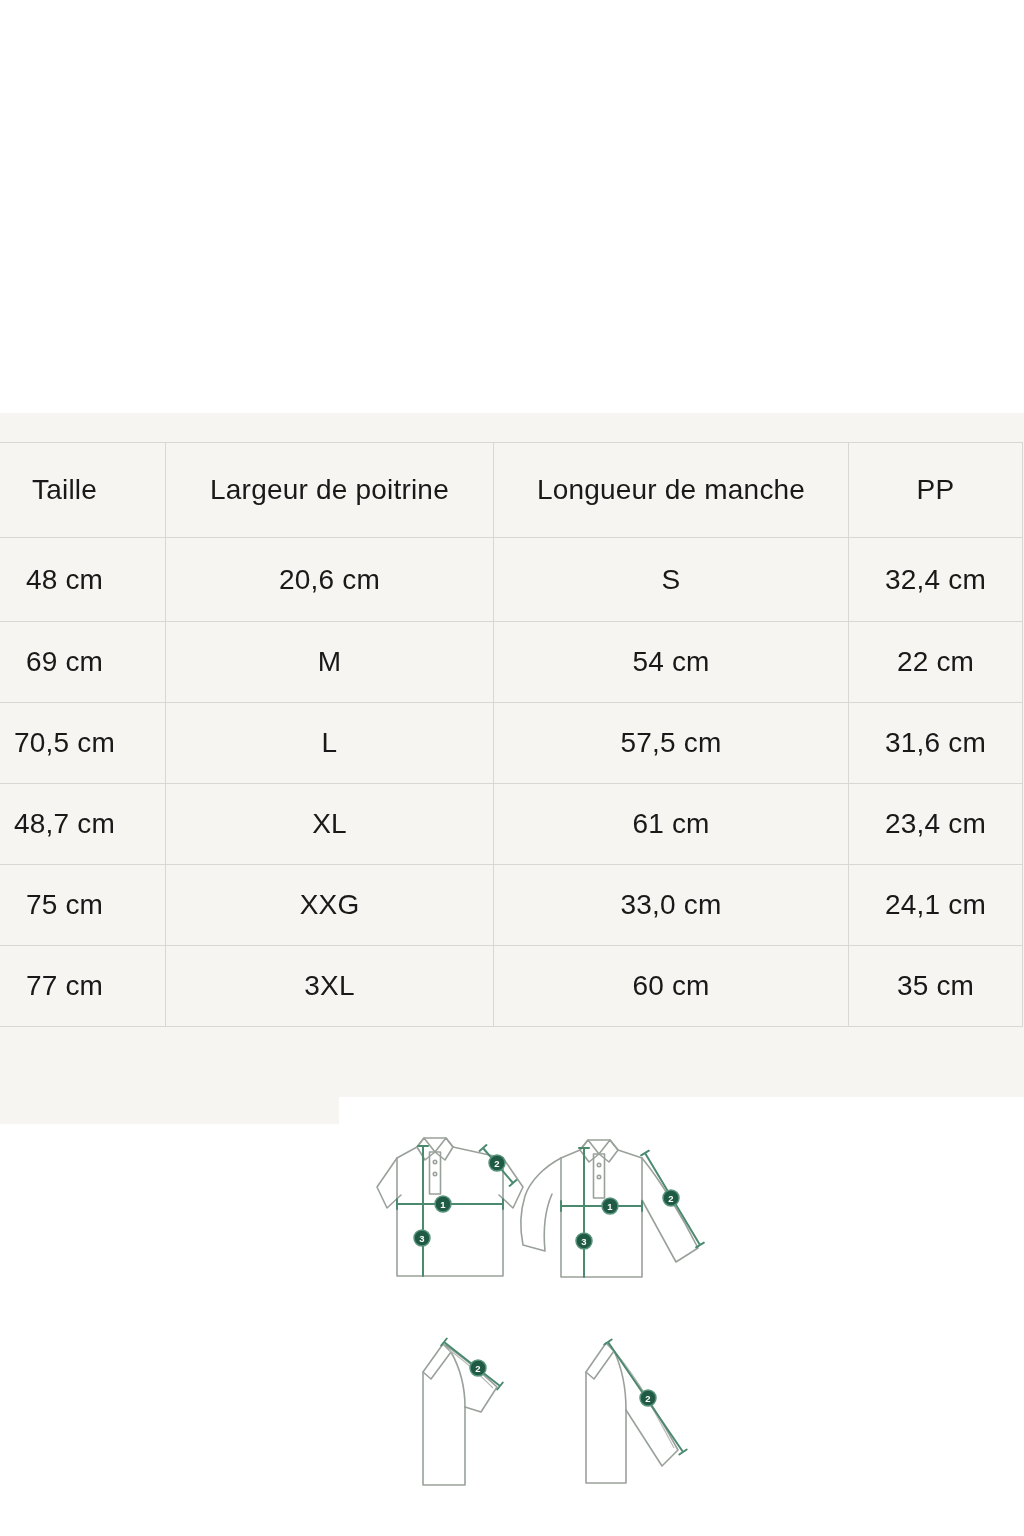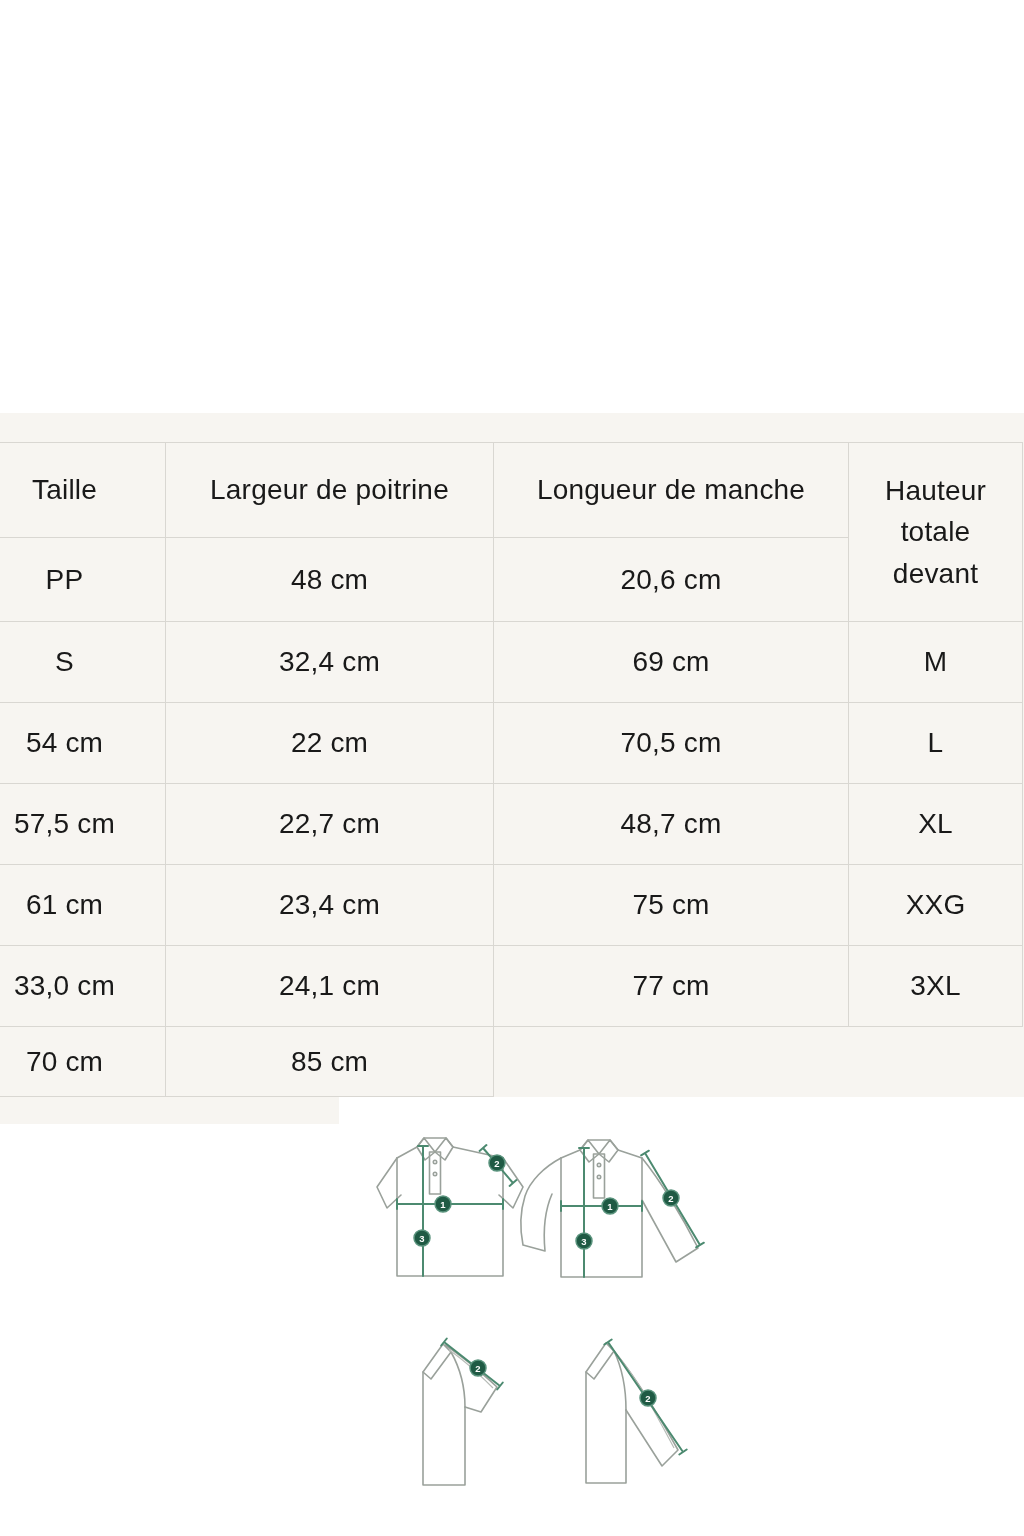--- a/index.html
+++ b/index.html
@@ -53,53 +53,52 @@
 <div class="page">
 
   <div class="section-bg"></div>
   <div class="section-bg-tail"></div>
 
   <div class="size-table">
 
     <div class="cell header">Taille</div>
     <div class="cell header">Largeur de poitrine</div>
     <div class="cell header">Longueur de manche</div>
-    <div class="cell header hauteur-header">Hauteur totale devant</div>
 
     <div class="cell">PP</div>
     <div class="cell">48 cm</div>
     <div class="cell">20,6 cm</div>
 
     <div class="cell">S</div>
     <div class="cell">32,4 cm</div>
     <div class="cell">69 cm</div>
 
     <div class="cell">M</div>
     <div class="cell">54 cm</div>
     <div class="cell">22 cm</div>
     <div class="cell">70,5 cm</div>
 
     <div class="cell">L</div>
     <div class="cell">57,5 cm</div>
-    <div class="cell">22,7 cm</div>
+    <div class="cell">31,6 cm</div>
     <div class="cell">48,7 cm</div>
 
     <div class="cell">XL</div>
     <div class="cell">61 cm</div>
     <div class="cell">23,4 cm</div>
     <div class="cell">75 cm</div>
 
     <div class="cell">XXG</div>
     <div class="cell">33,0 cm</div>
     <div class="cell">24,1 cm</div>
     <div class="cell">77 cm</div>
 
     <div class="cell">3XL</div>
-    <div class="cell">70 cm</div>
-    <div class="cell">85 cm</div>
+    <div class="cell">60 cm</div>
+    <div class="cell">35 cm</div>
   </div>
 
   <svg class="diagram" style="left:374px; top:1134px;" width="152" height="148" viewBox="0 0 152 148">
     <path class="garment" d="M 23,24 V 142 H 129 V 24"></path>
     <path class="garment" d="M 23,24 L 3,53 L 13,74 L 27,61"></path>
     <path class="garment" d="M 129,24 L 149,53 L 139,74 L 125,61"></path>
     <path class="garment" d="M 43,13 L 23,24 M 79,13 L 129,24"></path>
     <path class="garment" d="M 43,13 L 50,4 H 72 L 79,13"></path>
     <path class="garment" d="M 50,4 L 61,18 L 51,26 L 43,13 Z M 72,4 L 61,18 L 71,26 L 79,13 Z"></path>
     <rect class="garment" x="55.5" y="18" width="11" height="42"></rect>

